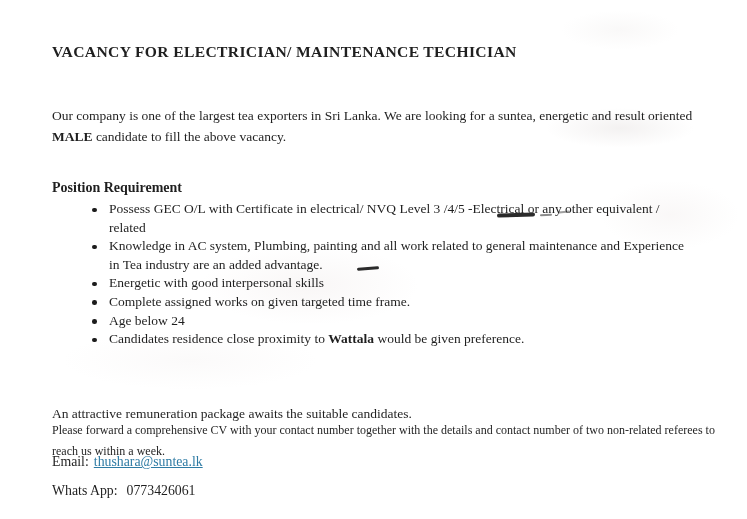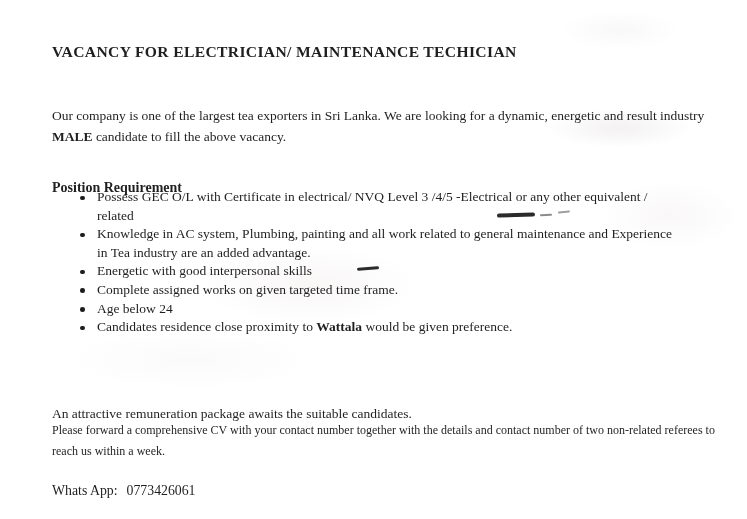--- a/index.html
+++ b/index.html
@@ -26,21 +26,21 @@
   .intro {
     top: 91px; left: 52px; width: 670px;
     font-size: 13.5px; line-height: 21px;
   }
   .req-heading {
     top: 168px; left: 52px;
     font-size: 14px; font-weight: bold;
   }
   .req-list {
     top: 188px; left: 52px; width: 624px;
-    margin: 0; padding: 0;
+    margin: 12px; padding: 0;
     list-style: none;
     font-size: 13.5px; line-height: 18.6px;
   }
   .req-list li {
     position: relative;
     padding-left: 45px;
     margin: 0;
   }
   .req-list li::before {
     content: "";
@@ -107,21 +107,21 @@
 <div class="page">
 
   <div class="smudge smudge-1"></div>
   <div class="smudge smudge-2"></div>
   <div class="smudge smudge-3"></div>
   <div class="smudge smudge-4"></div>
   <div class="smudge smudge-5"></div>
 
   <h1 class="abs doc-title">VACANCY FOR ELECTRICIAN/ MAINTENANCE TECHICIAN</h1>
 
-  <p class="abs intro"><span>Our company is one of the largest tea exporters in Sri Lanka. We are looking for a dynamic, energetic and result industry </span><span class="b">MALE</span><span> candidate to fill the above vacancy.</span></p>
+  <p class="abs intro"><span>Our company is one of the largest tea exporters in Sri Lanka. We are looking for a suntea, energetic and result oriented </span><span class="b">MALE</span><span> candidate to fill the above vacancy.</span></p>
 
   <h2 class="abs req-heading">Position Requirement</h2>
 
   <ul class="abs req-list">
       <li><span>Possess GEC O/L with Certificate in electrical/ NVQ Level 3 /4/5 -Electrical or any other equivalent / related</span></li>
       <li><span>Knowledge in AC system, Plumbing, painting and all work related to general maintenance and Experience in Tea industry are an added advantage.</span></li>
       <li><span>Energetic with good interpersonal skills</span></li>
       <li><span>Complete assigned works on given targeted time frame.</span></li>
       <li><span>Age below 24</span></li>
       <li><span>Candidates residence close proximity to </span><span class="b">Wattala</span><span> would be given preference.</span></li>
@@ -129,18 +129,21 @@
 
   <div class="pen-mark mark-1"></div>
   <div class="pen-mark mark-2"></div>
   <div class="pen-mark mark-3"></div>
   <div class="pen-mark mark-4"></div>
 
   <p class="abs remuneration">An attractive remuneration package awaits the suitable candidates.</p>
 
   <p class="abs cv-request">Please forward a comprehensive CV with your contact number together with the details and contact number of two non-related referees to reach us within a week.</p>
 
+  <div class="abs email-line">
+    <span class="email-label">Email:</span><a class="email-link" href="#">thushara@suntea.lk</a>
+  </div>
 
   <div class="abs whatsapp-line">
     <span class="whatsapp-label">Whats App:</span><span>0773426061</span>
   </div>
 
 </div>
 
 </body></html>

